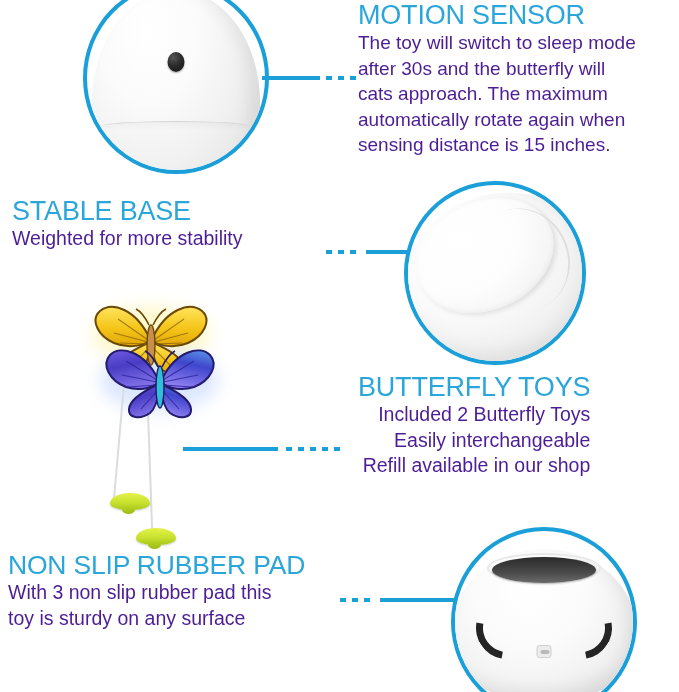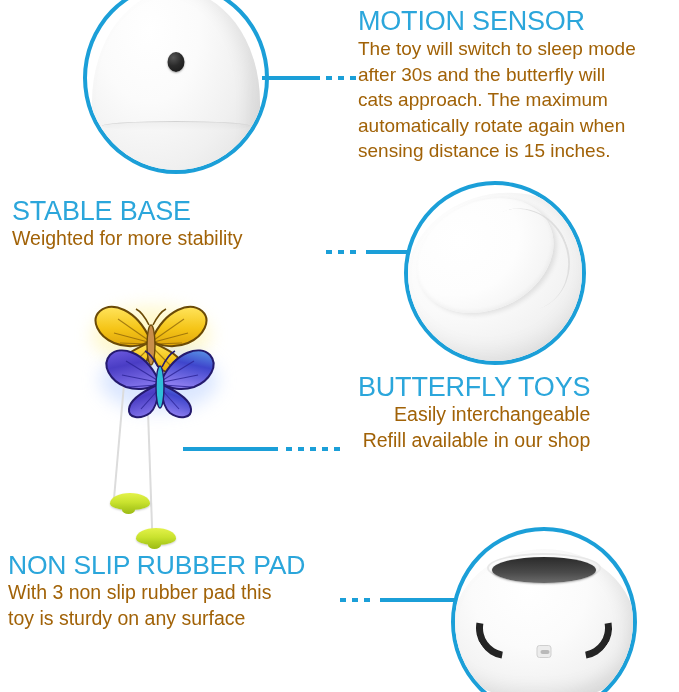--- a/index.html
+++ b/index.html
@@ -19,28 +19,28 @@
   .feature-text { position: absolute; }
   .feature-heading {
     color: #2BA6DB;
     font-size: 27px;
     line-height: 30px;
     font-weight: 400;
     letter-spacing: -0.2px;
     white-space: nowrap;
   }
   .feature-body {
-    color: #a16207;
+    color: #4c1d95;
     font-size: 19.5px;
     line-height: 25.5px;
     font-weight: 400;
   }
   .feature-body div { white-space: nowrap; }
 
-  #txt-motion        { left: 358px; top: 6px; }
+  #txt-motion        { left: 358px; top: 0; }
   #txt-motion .feature-body { font-size: 19px; line-height: 25.5px; }
   #txt-stable        { left: 12px;   top: 196px; }
   #txt-butterfly     { left: 358px; top: 372px; text-align: right; }
   #txt-rubberpad     { left: 8px;   top: 550px; }
   #txt-rubberpad .feature-heading { font-size: 26.5px; }
 
   
   .connector { position: absolute; height: 4px; }
   .conn-solid { position: absolute; height: 4px; background: #1B9FD8; top: 0; }
   .conn-dash  { position: absolute; height: 4px; top: 0;
@@ -309,20 +309,21 @@
   </div>
 
   <div class="connector" id="conn-butterfly">
     <div class="conn-solid" style="left:0; width:95px;"></div>
     <div class="conn-dash" style="left:103px; width:57px;"></div>
   </div>
 
   <div class="feature-text" id="txt-butterfly">
     <div class="feature-heading">BUTTERFLY TOYS</div>
     <div class="feature-body">
+      <div>Included 2 Butterfly Toys</div>
       <div>Easily interchangeable</div>
       <div>Refill available in our shop</div>
     </div>
   </div>
 
   <div class="feature-text" id="txt-rubberpad">
     <div class="feature-heading">NON SLIP RUBBER PAD</div>
     <div class="feature-body">
       <div>With 3 non slip rubber pad this</div>
       <div>toy is sturdy on any surface</div>

